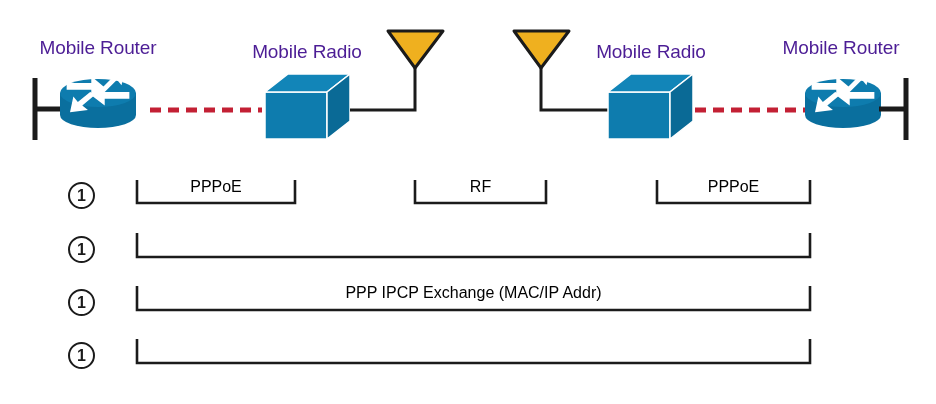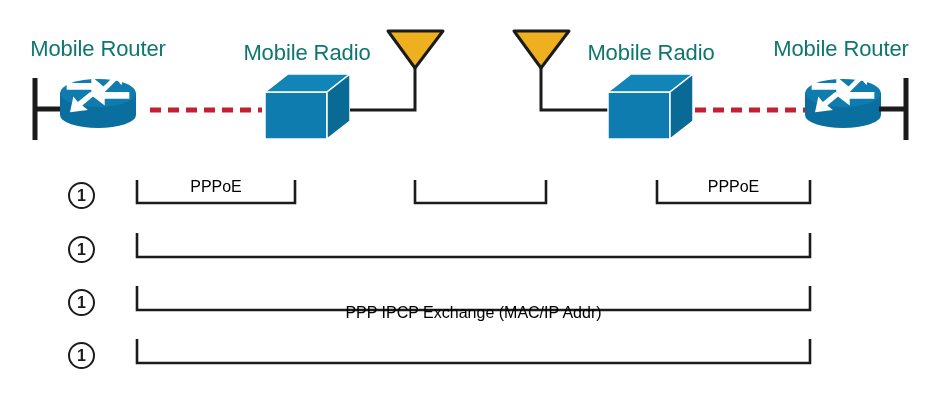--- a/index.html
+++ b/index.html
@@ -21,24 +21,24 @@
   }
   .svg-layer {
     position: absolute;
     left: 0;
     top: 0;
     width: 936px;
     height: 404px;
   }
   .node-label {
     position: absolute;
-    font-size: 22px;
+    font-size: 19px;
     line-height: 1;
     letter-spacing: -0.1px;
-    color: #0f766e;
+    color: #4c1d95;
     white-space: nowrap;
     text-align: center;
   }
   .bracket-label {
     position: absolute;
     font-size: 16px;
     line-height: 1;
     color: #000000;
     white-space: nowrap;
     text-align: center;
@@ -177,20 +177,21 @@
   </div>
   <div class="step-badge" style="left:68px; top:289px;">
     <span>1</span>
   </div>
   <div class="step-badge" style="left:68px; top:342px;">
     <span>1</span>
   </div>
 
   <div class="bracket-label" style="left:137px; top:179px; width:158px;">PPPoE</div>
 
+  <div class="bracket-label" style="left:415px; top:179px; width:131px;">RF</div>
 
   <div class="bracket-label" style="left:657px; top:179px; width:153px;">PPPoE</div>
 
 
-  <div class="bracket-label" style="left:137px; top:285px; width:673px;margin-top:20px;">PPP IPCP Exchange (MAC/IP Addr)</div>
+  <div class="bracket-label" style="left:137px; top:285px; width:673px;">PPP IPCP Exchange (MAC/IP Addr)</div>
 
 
 </div>
 
 </body></html>

